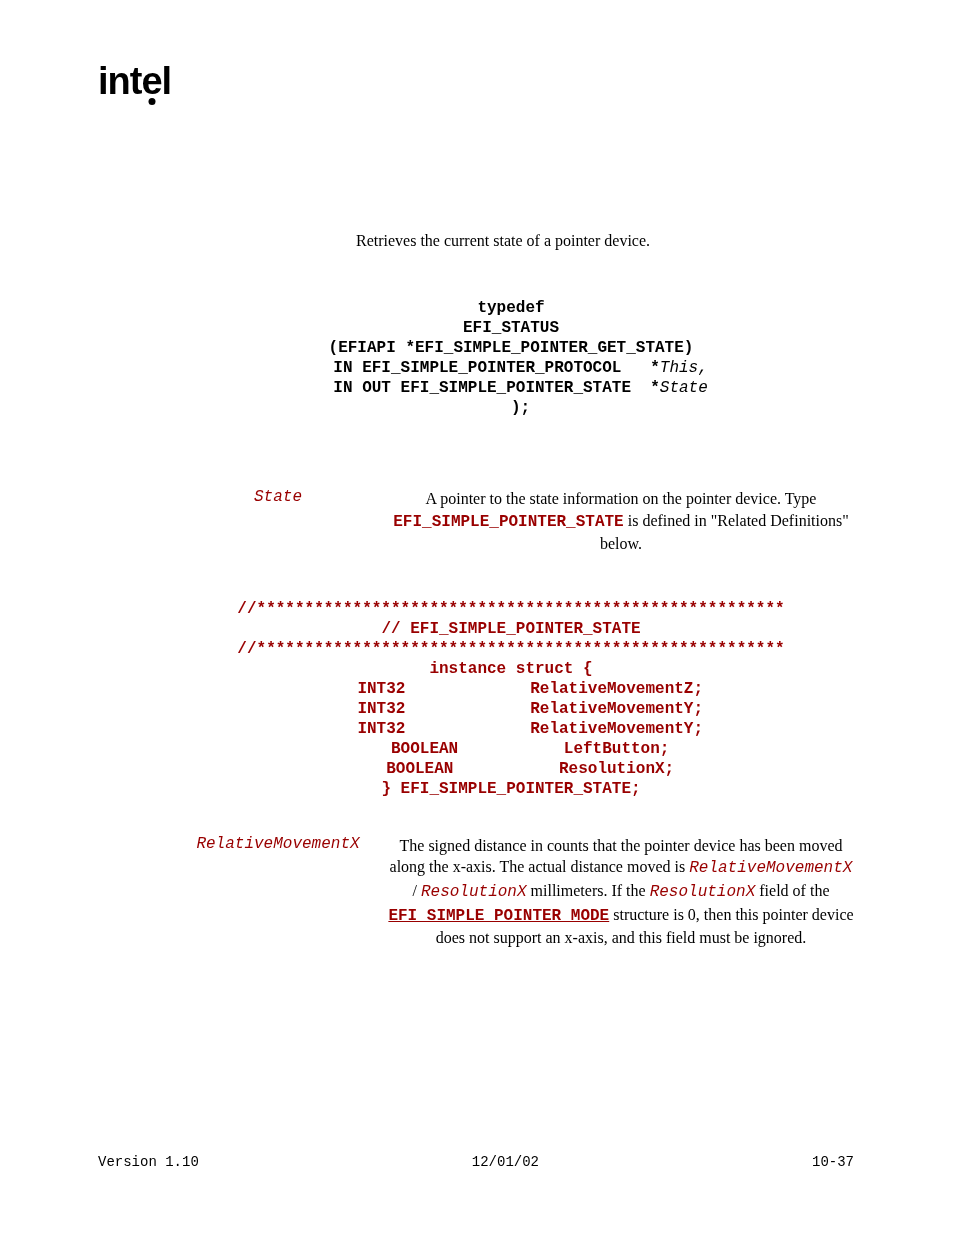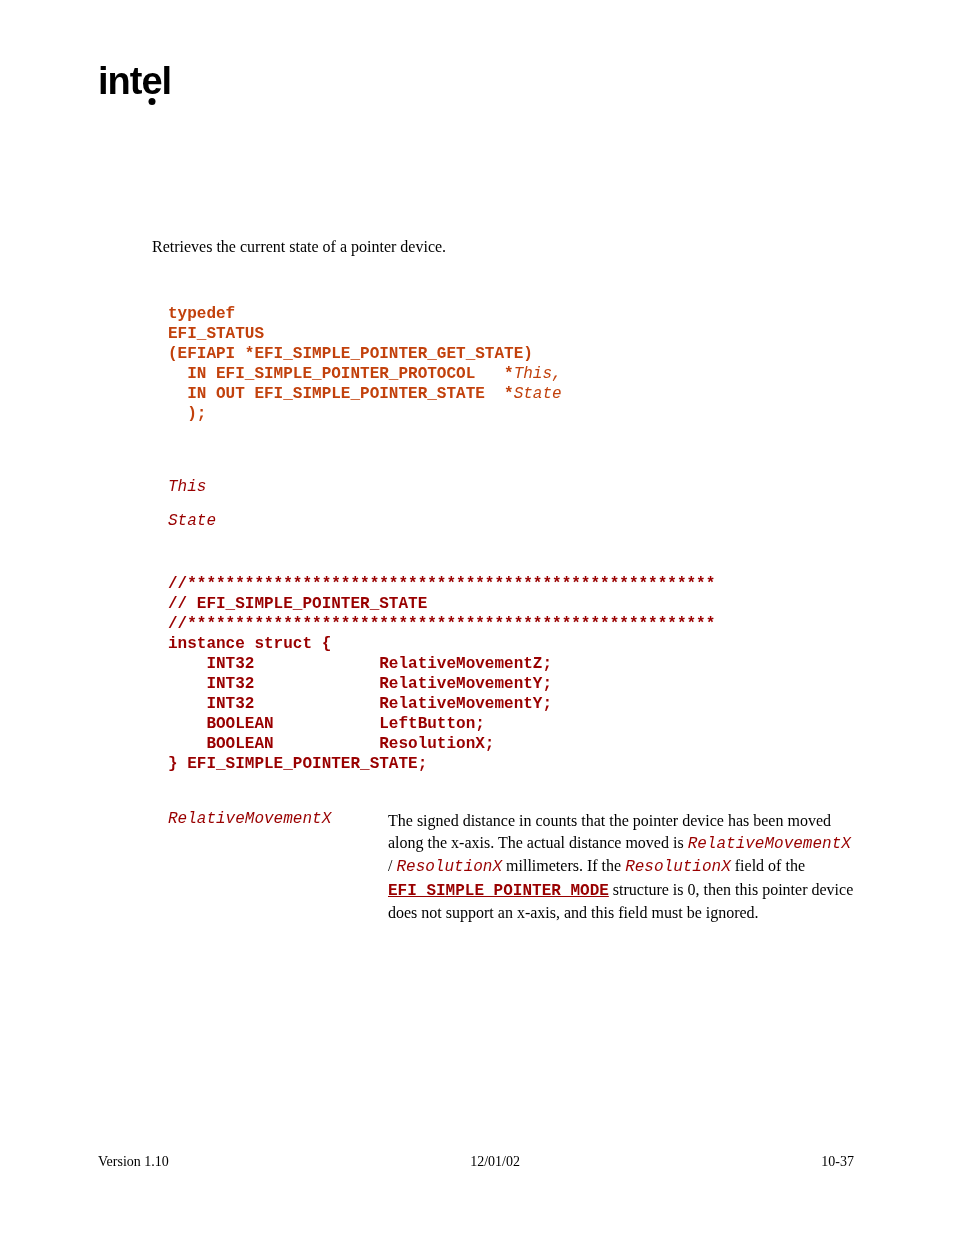--- a/index.html
+++ b/index.html
@@ -33,33 +33,34 @@
       left: 50%;
       bottom: -2px;
       transform: translateX(-50%);
       width: 7px;
       height: 7px;
       background: #000;
       border-radius: 50%;
     }
     .content-area {
       position: absolute;
-      top: 238px;
+      top: 232px;
       left: 152px;
       right: 100px;
+      text-align: center;
     }
     .summary {
       font-size: 16px;
       color: #000;
       margin-bottom: 48px;
     }
     .code {
       font-family: 'Courier New', Courier, monospace;
       font-size: 16px;
-      color: #c2410c;
+      color: #000000;
       font-weight: bold;
       line-height: 1.25;
       white-space: pre;
       margin-bottom: 54px;
       margin-left: 16px;
     }
     .code .ital {
       font-style: italic;
       font-weight: normal;
     }
@@ -110,21 +111,21 @@
       margin-bottom: 36px;
       margin-left: 16px;
     }
     .footer {
       position: absolute;
       bottom: 65px;
       left: 98px;
       right: 100px;
       display: flex;
       justify-content: space-between;
-      font-family: Liberation Serif, serif;
+      font-family: Liberation Mono, monospace;
       font-size: 14px;
       color: #000;
     }
   </style>
 </head>
 <body>
 
 <div class="logo">int<span class="drop">e</span>l</div>
 
 <div class="content-area">
@@ -132,24 +133,24 @@
 
   <div class="code"><span>typedef</span>
 <span>EFI_STATUS</span>
 <span>(EFIAPI *EFI_SIMPLE_POINTER_GET_STATE)</span>
 <span>  IN EFI_SIMPLE_POINTER_PROTOCOL   *</span><span class="ital">This,</span>
 <span>  IN OUT EFI_SIMPLE_POINTER_STATE  *</span><span class="ital">State</span>
 <span>  );</span></div>
 
   <div class="params">
     <div class="param-row">
-      <div class="param-name">This</div>
     </div>
     <div class="param-row">
       <div class="param-name">State</div>
+      <div class="param-desc"><span>A pointer to the state information on the pointer device.  Type </span><span class="code-inline">EFI_SIMPLE_POINTER_STATE</span><span> is defined in "Related Definitions" below.</span></div>
     </div>
   </div>
 
   <div class="code2"><span>//*******************************************************</span>
 <span>// EFI_SIMPLE_POINTER_STATE</span>
 <span>//*******************************************************</span>
 <span>instance struct {</span>
 <span>    INT32             RelativeMovementZ;</span>
 <span>    INT32             RelativeMovementY;</span>
 <span>    INT32             RelativeMovementY;</span>

